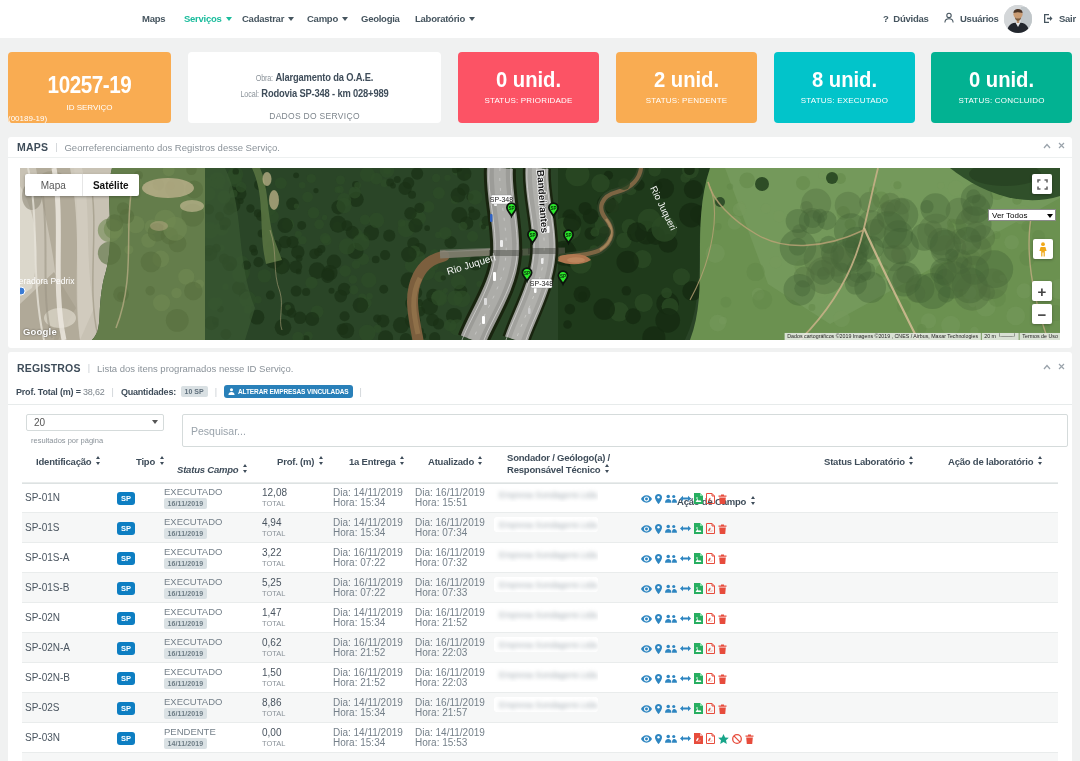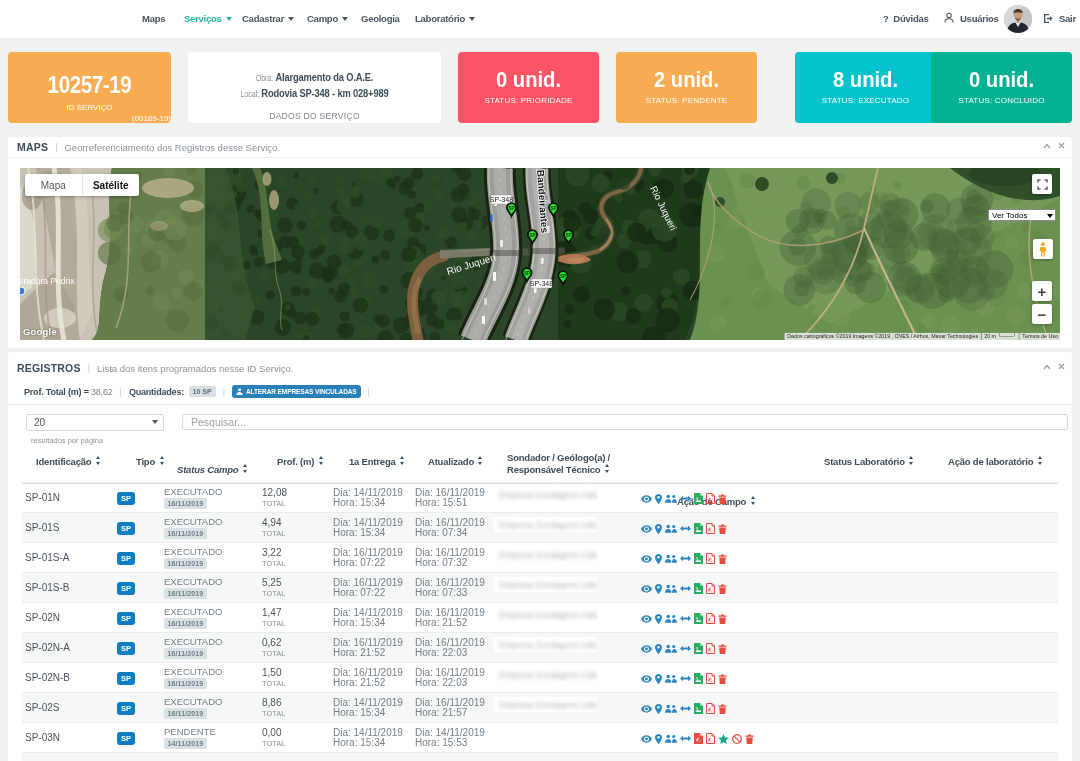--- a/index.html
+++ b/index.html
@@ -13,31 +13,31 @@
 .caret { display:inline-block; width:0; height:0; border-left:3.5px solid transparent; border-right:3.5px solid transparent; border-top:4px solid #46555f; margin-left:4px; vertical-align:middle; }
 .caret.teal { border-top-color:#1abc9c; }
 
 .avatar { width:28px; height:28px; border-radius:50%; overflow:hidden; background:#cfd4d8; }
 
 
 .card { position:absolute; border-radius:4px; }
 #card-id { left:8px; top:52px; width:163px; height:71px; background:#f9ac52; }
 #card-id .num { font-size:24px; color:#fff; font-weight:bold; text-align:center; margin-top:19px; letter-spacing:-0.5px; transform:scaleX(0.86); }
 #card-id .sub { font-size:8px; color:#fff; text-align:center; margin-top:4px; }
-#card-id .sub2 { font-size:8px; color:#fff; text-align:right; margin-top:2px; }
+#card-id .sub2 { font-size:8px; color:#fff; text-align:left; margin-top:2px; }
 #card-obra { left:188px; top:52px; width:253px; height:71px; background:#fff; }
 #card-obra .line { text-align:center; font-size:11px; color:#3f4d5a; font-weight:bold; letter-spacing:-0.2px; transform:scaleX(0.85); }
 #card-obra .lbl { font-size:8.5px; color:#8a9299; font-weight:normal; margin-right:3px; }
 #card-obra .foot { text-align:center; font-size:8.5px; color:#7d858c; margin-top:12px; letter-spacing:0.3px; }
 .stat-card { top:52px; width:141px; height:71px; }
 .stat-card .num { font-size:22px; color:#fff; font-weight:bold; text-align:center; margin-top:15px; transform:scaleX(0.92); }
 .stat-card .lbl { font-size:8px; color:#fff; text-align:center; margin-top:3px; letter-spacing:0.2px; }
 #card-prio { left:458px; background:#fc5365; }
 #card-pend { left:616px; background:#f9ac52; }
-#card-exec { left:774px; background:#02c4ca;margin-left:21px; }
+#card-exec { left:774px; background:#02c4ca; }
 #card-conc { left:931px; width:141px; background:#02b292; }
 
 
 .panel { position:absolute; left:8px; width:1064px; background:#fff; border-radius:3px; }
 #panel-maps { top:137px; height:211px; }
 #panel-reg { top:352px; height:409px; border-radius:3px 3px 0 0; }
 .panel-head { height:21px; border-bottom:1px solid #edf0f0; position:relative; padding-left:9px; display:flex; align-items:center; }
 #panel-reg .panel-head { height:27px; border-bottom:none; padding-top:5px; }
 #panel-reg .panel-tools { top:11px; }
 .panel-title { font-size:10.5px; font-weight:bold; color:#3f4d5a; letter-spacing:0.2px; }
@@ -57,32 +57,32 @@
 #gm-select { position:absolute; right:4px; top:41px; width:68px; height:12px; background:#fff; border:1px solid #8a8a8a; font-size:8px; color:#000; display:flex; align-items:center; padding-left:3px; }
 #gm-select .arr { position:absolute; right:2px; top:4px; width:0; height:0; border-left:3px solid transparent; border-right:3px solid transparent; border-top:4px solid #000; }
 #gm-peg { right:7px; top:71px; width:20px; height:20px; display:flex; align-items:center; justify-content:center; }
 #gm-zoomin { right:8px; top:113px; width:20px; height:20px; color:#444; font-size:15px; font-weight:bold; display:flex; align-items:center; justify-content:center; }
 #gm-zoomout { right:8px; top:136px; width:20px; height:20px; color:#444; font-size:15px; font-weight:bold; display:flex; align-items:center; justify-content:center; }
 #gm-google { position:absolute; left:3px; bottom:3px; color:#fff; font-size:9.5px; font-weight:bold; letter-spacing:0.2px; text-shadow:0 0 2px rgba(0,0,0,.6); }
 #gm-attr { position:absolute; right:0; bottom:0; height:8px; display:flex; align-items:center; font-size:6px; color:#222; transform:scale(0.88); transform-origin:right bottom; }
 #gm-attr .seg { background:rgba(245,245,245,.8); padding:0 3px; height:8px; display:flex; align-items:center; margin-left:1px; }
 
 
-#reg-info { position:absolute; left:0; top:27px; width:100%; height:26px; border-bottom:1px solid #e7ebeb; display:flex; align-items:center; padding-left:16px; font-size:9px; letter-spacing:-0.2px; }
+#reg-info { position:absolute; left:0; top:27px; width:100%; height:26px; border-bottom:1px solid #e7ebeb; display:flex; align-items:center; padding-left:8px; font-size:9px; letter-spacing:-0.2px; }
 #reg-info b { color:#3f4d5a; }
 #reg-info .gray { color:#7d858c; font-weight:normal; }
 .badge-qty { background:#d9e0e3; color:#5f6f7c; font-size:7px; font-weight:bold; padding:2px 4px; border-radius:2px; letter-spacing:0; }
 .btn-blue { background:#2980b9; color:#fff; font-size:6.5px; font-weight:bold; padding:3px 4px; border-radius:3px; display:inline-flex; align-items:center; letter-spacing:-0.1px; }
 .vsep { color:#c9ced2; margin:0 7px; font-size:9px; letter-spacing:0; }
 
 #reg-controls { position:absolute; left:0; top:53px; width:100%; }
 #sel-len { position:absolute; left:18px; top:9px; width:138px; height:17px; border:1px solid #d5dbdb; border-radius:2px; font-size:10px; color:#555; display:flex; align-items:center; padding-left:7px; background:#fff; }
 #sel-len .arr { position:absolute; right:5px; top:5px; width:0; height:0; border-left:3.5px solid transparent; border-right:3.5px solid transparent; border-top:4px solid #555; }
 #sel-note { position:absolute; left:23px; top:31px; font-size:7.5px; color:#8a9299; }
-#search { position:absolute; left:174px; top:9px; width:886px; height:16px; border:1px solid #d5dbdb; border-radius:2px; font-size:10.5px; color:#9aa3ab; display:flex; align-items:center; padding-left:8px; background:#fff; }
+#search { position:absolute; left:174px; top:9px; width:886px; height:33px; border:1px solid #d5dbdb; border-radius:2px; font-size:10.5px; color:#9aa3ab; display:flex; align-items:center; padding-left:8px; background:#fff; }
 
 
 #tbl { position:absolute; left:0; top:96px; width:100%; }
 .th { position:absolute; font-size:9.5px; letter-spacing:-0.2px; font-weight:bold; color:#3f4d5a; white-space:nowrap;padding-left:13px; }
 .sorter { display:inline-block; position:relative; width:6px; height:9px; margin-left:1px; }
 .sorter:before { content:""; position:absolute; left:1px; top:0; border-left:2.6px solid transparent; border-right:2.6px solid transparent; border-bottom:3.2px solid #3f4d5a; }
 .sorter:after { content:""; position:absolute; left:1px; bottom:0; border-left:2.6px solid transparent; border-right:2.6px solid transparent; border-top:3.2px solid #3f4d5a; }
 #thead-line { position:absolute; left:14px; right:14px; top:34px; border-bottom:2px solid #dde2e2; }
 .row { position:absolute; left:14px; right:14px; height:30px; border-top:1px solid #e9ecec; }
 .row.stripe { background:#f6f7f7; }

